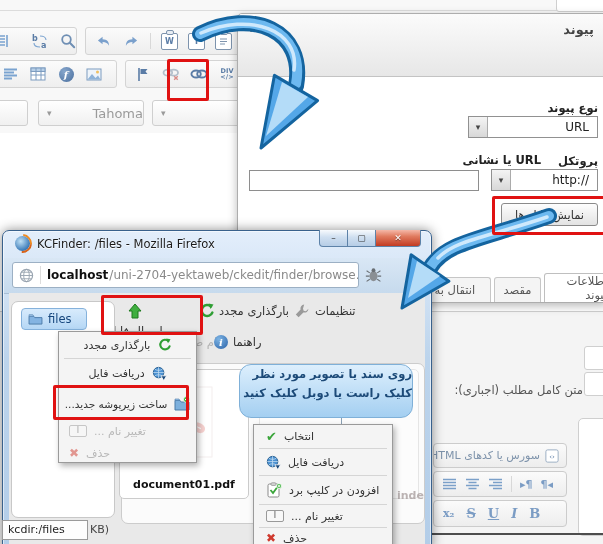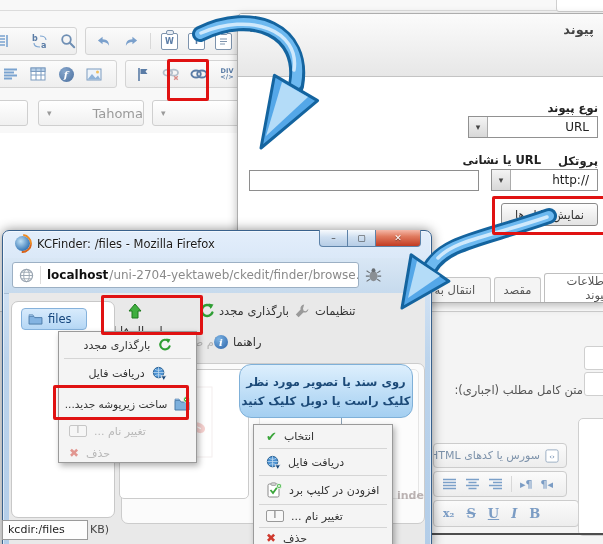--- a/index.html
+++ b/index.html
@@ -88,21 +88,21 @@
         border:1px solid #c8c8c8;border-radius:7px;box-sizing:border-box;}
   .folder-sel{position:absolute;left:12px;top:15px;width:66px;height:22px;box-sizing:border-box;
         background:linear-gradient(#d8ebfc,#b5d7f5);border:1px solid #85b2dc;border-radius:4px;
         display:flex;align-items:center;gap:5px;padding:0 6px;font-size:11.5px;color:#14457c;}
   .grid-panel{position:absolute;left:112px;top:70px;width:304px;height:161px;background:#fbfbfb;
         border:1px solid #cccccc;border-radius:7px;box-sizing:border-box;}
   .fcard{position:absolute;background:#fff;border:1px solid #cccccc;border-radius:5px;box-sizing:border-box;}
   .fname{position:absolute;left:0;right:0;bottom:7px;text-align:center;font-weight:bold;font-size:11px;color:#111;}
   .hint{position:absolute;left:230px;top:71px;width:174px;height:54px;box-sizing:border-box;z-index:6;
         background:linear-gradient(#ddeffd,#a4cff1);border:1px solid #7fb0d8;border-radius:12px;
-        color:#1c4a78;font-weight:bold;font-size:11.5px;text-align:center;padding-top:8px;line-height:1.65;}
+        color:#1c4a78;font-weight:bold;font-size:11.5px;line-height:1.65;}
   .ctxmenu{position:absolute;background:#f4f4f4;border:1px solid #9a9a9a;box-shadow:2px 3px 6px rgba(0,0,0,.3);
         z-index:7;box-sizing:border-box;display:flex;flex-direction:column;}
   .mi{display:flex;align-items:center;gap:7px;font-size:11px;color:#333;white-space:nowrap;flex:none;}
   .mi.center{justify-content:center;}
   .mi.leftal{justify-content:flex-start;padding-left:10px;}
   .mi.dis{color:#b8b8b8;}
   .mi.dis svg,.mi.dis .glyphic{opacity:.5;}
   .msep{height:1px;background:#d5d5d5;margin:0 5px;flex:none;}
   .ic-check{color:#3aa53a;font-weight:bold;font-size:13px;line-height:1;}
   .ic-x{color:#cf3a2e;font-weight:bold;font-size:12px;line-height:1;}
@@ -267,21 +267,21 @@
     <span style="display:flex;">
         <svg width="15" height="12" viewBox="0 0 15 12">
           <path d="M1 1.5h13M5 4.5h9M1 7.5h13M5 10.5h9" stroke="#7ba0c9" stroke-width="1.7"></path>
         </svg>
       </span>
     <span class="tb-sep"></span>
     <span style="color:#7b9cc4;font-size:11px;font-weight:bold;">▸¶</span>
     <span style="color:#7b9cc4;font-size:11px;font-weight:bold;">¶◂</span>
   </div>
 
-  <div class="abs bt-box" style="left:433px;top:500px;width:146px;height:27px;padding:0 9px;gap:12px;justify-content:flex-start;">
+  <div class="abs bt-box" style="left:433px;top:500px;width:134px;height:27px;padding:0 9px;gap:12px;justify-content:flex-start;">
     <span class="bt-letter" style="font-size:11px;">x₂</span>
     <span class="bt-letter" style="text-decoration:line-through;">S</span>
     <span class="bt-letter" style="text-decoration:underline;">U</span>
     <span class="bt-letter" style="font-style:italic;">I</span>
     <span class="bt-letter">B</span>
   </div>
 
   <div class="abs pbox" style="left:578px;top:418px;width:36px;height:116px;border-radius:5px;"></div>
   <div class="abs darkline" style="left:432px;top:533px;width:171px;height:2px;"></div>
 
@@ -403,20 +403,21 @@
       </div>
 
       <div class="grid-panel"></div>
       <div class="fcard" style="left:110px;top:76px;width:130px;height:130px;">
         <span class="pdfghost">
           <svg width="58" height="72" viewBox="0 0 58 72">
               <rect x="1" y="1" width="56" height="70" fill="#fff" stroke="#ddc9c9"></rect>
               <path d="M16 48c8-14 14-26 15-34 .5-5-5-6-5.5-1-.8 9 9 25 17 31 5 3.5 8-2 3-4.5-7-3.5-24 2-27 6-2.5 3.5 1 6 3 3z" fill="none" stroke="#e0524a" stroke-width="4" opacity=".85"></path>
             </svg>
         </span>
+        <span class="fname">document01.pdf</span>
       </div>
       <div class="fcard" style="left:250px;top:76px;width:160px;height:130px;opacity:.45;"></div>
       <span class="abs slivertext" style="left:388px;top:196px;width:28px;">inde</span>
 
       <div class="hint rtl">
         <span>روی سند یا تصویر مورد نظر</span><br>
         <span>کلیک راست یا دوبل کلیک کنید</span>
       </div>
       <div class="abs" style="left:332px;top:125px;width:1px;height:7px;background:#8aa0b4;z-index:6;"></div>
 

